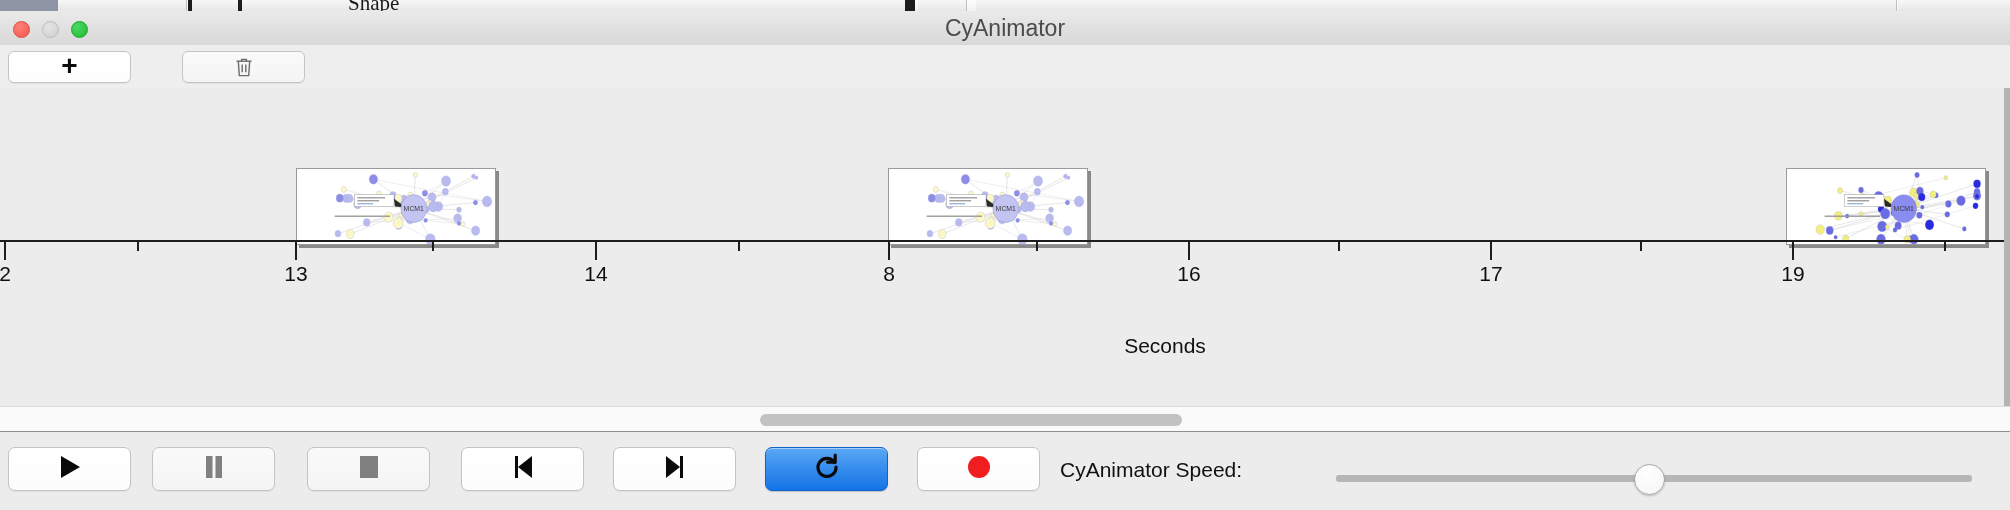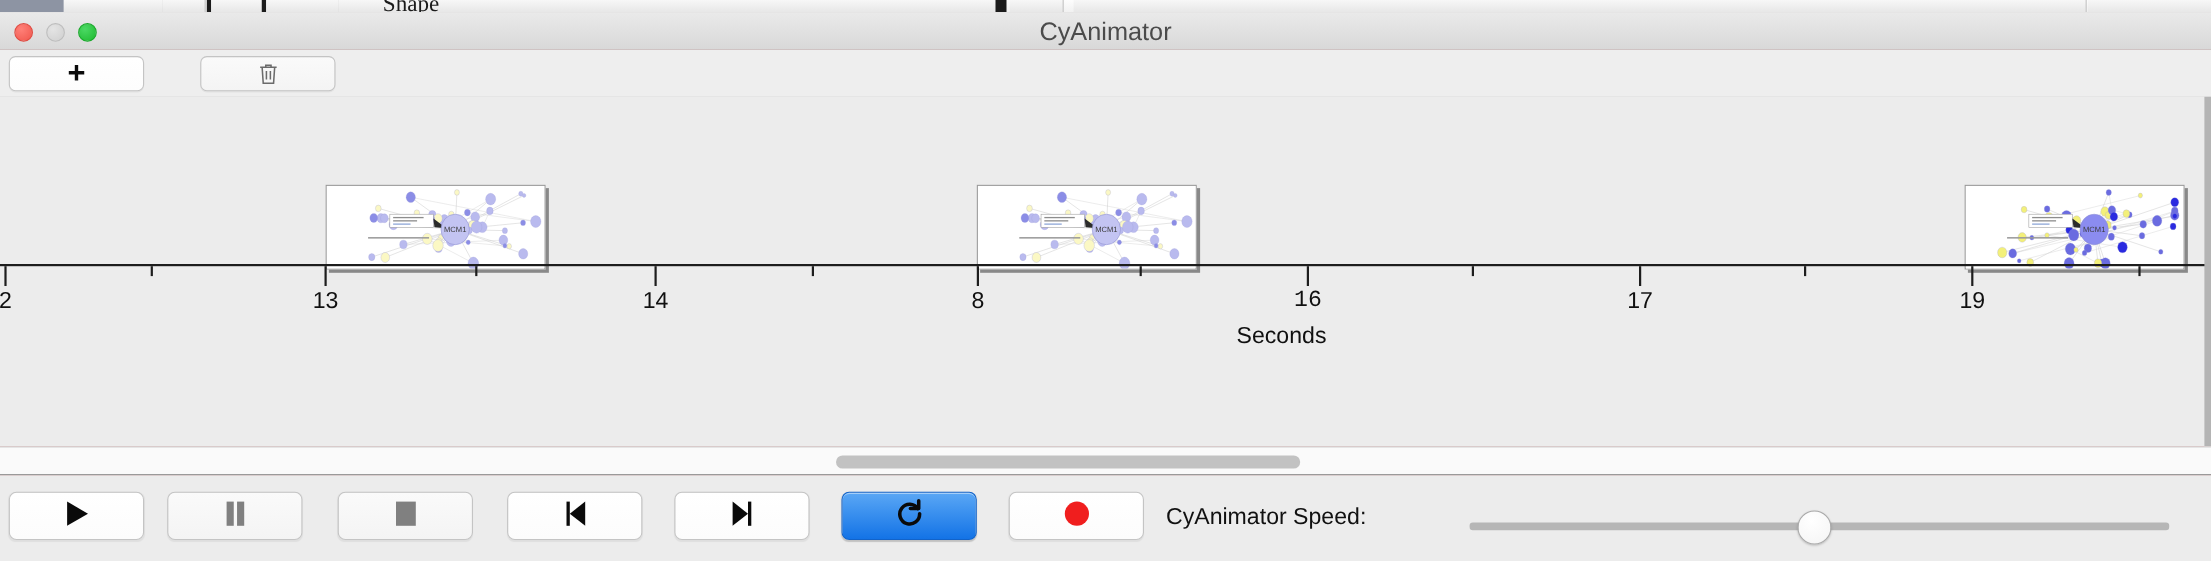--- a/index.html
+++ b/index.html
@@ -630,30 +630,30 @@
         <div class="tick major" style="left: 295px;"></div>
         <div class="tick-label" style="left: 296px;">13</div>
         <div class="tick minor" style="left: 432px;"></div>
         <div class="tick major" style="left: 595px;"></div>
         <div class="tick-label" style="left: 596px;">14</div>
         <div class="tick minor" style="left: 738px;"></div>
         <div class="tick major" style="left: 888px;"></div>
         <div class="tick-label" style="left: 889px;">8</div>
         <div class="tick minor" style="left: 1036px;"></div>
         <div class="tick major" style="left: 1188px;"></div>
-        <div class="tick-label" style="left: 1189px; font-family: Liberation Mono, monospace;">16</div>
+        <div class="tick-label" style="left: 1189px;">16</div>
         <div class="tick minor" style="left: 1338px;"></div>
         <div class="tick major" style="left: 1490px;"></div>
         <div class="tick-label" style="left: 1491px;">17</div>
         <div class="tick minor" style="left: 1640px;"></div>
         <div class="tick major" style="left: 1792px;"></div>
         <div class="tick-label" style="left: 1793px;">19</div>
         <div class="tick minor" style="left: 1944px;"></div>
       </div>
-    <div class="axis-title" id="axis-title" style="left: 1165px;">Seconds</div>
+    <div class="axis-title" id="axis-title" style="left: 1165px; margin-top: 40px;">Seconds</div>
   </div>
   <div class="right-edge"></div>
 
   <div class="scroll-area">
     <div class="scroll-thumb" id="scroll-thumb" style="left: 760px; width: 422px;"></div>
   </div>
 
   <div class="controls">
 
     <div class="ctl-btn enabled" id="ctl-play">

